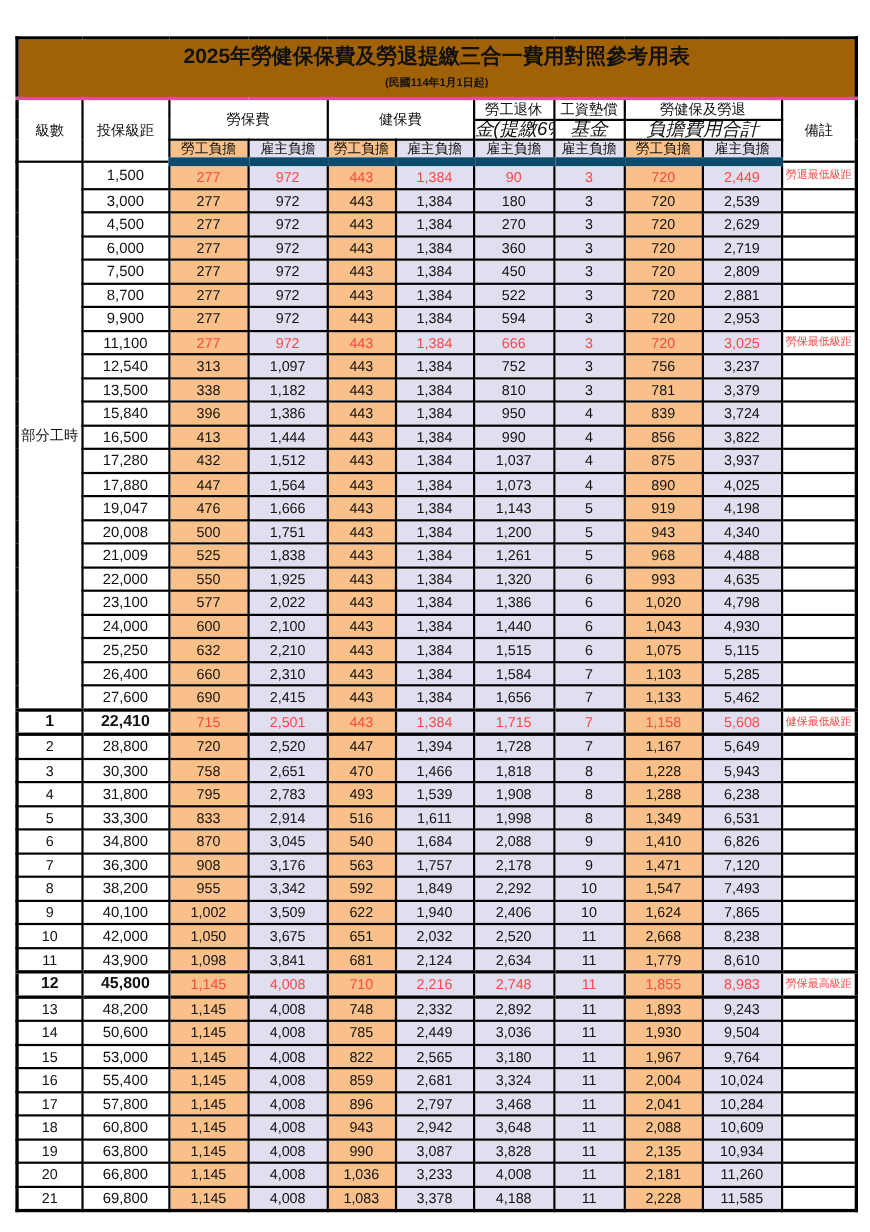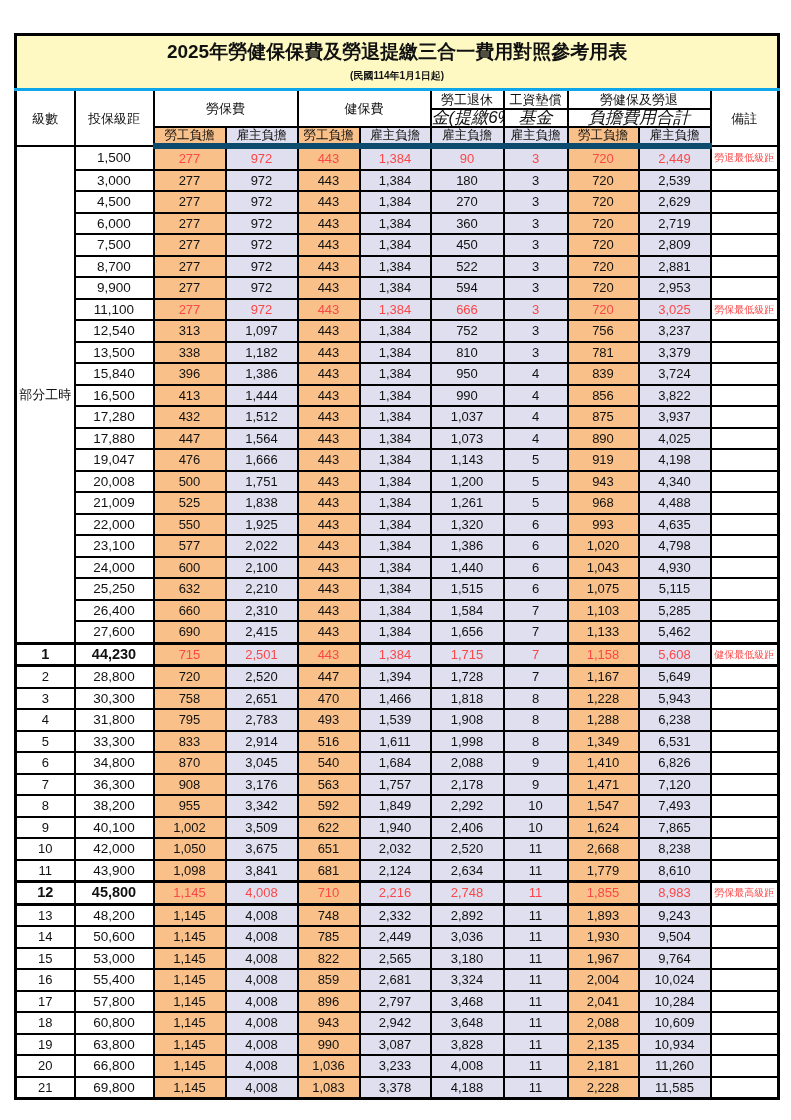--- a/index.html
+++ b/index.html
@@ -7,26 +7,26 @@
     position:relative; width:791px; height:1120px; background:#ffffff;
     font-family:"Liberation Sans", sans-serif; color:#111;
   }
   table.ref {
     position:absolute; left:14px; top:33px; width:763px;
     border-collapse:collapse; table-layout:fixed;
     border:3px solid #000;
   }
   td { border:2px solid #000; padding:0; text-align:center; vertical-align:middle;
        white-space:nowrap; overflow:hidden; }
-  .title-cell { height:52px; border-bottom:3px solid #0ea5e9; background:#fef9c3;margin-top:40px; }
+  .title-cell { height:52px; border-bottom:3px solid #ec4899; background:#a16207;margin-top:40px; }
   .main-title { font-size:19px; font-weight:bold; line-height:27px; }
   .sub-title  { font-size:10px; font-weight:bold; line-height:21px; }
   .h1 { height:17px; font-size:13px; line-height:17px; }
   .h2 { height:16px; font-size:17px; line-height:16px;font-style:italic; }
-  .h3 { height:15px; font-size:12.5px; line-height:15px; border-bottom:6px solid #0c4a6e; }
+  .h3 { height:15px; font-size:12.5px; line-height:15px; border-bottom:8px solid #0c4a6e; }
   tbody td { height:19.5px; font-size:13px; line-height:19.5px; }
   .c-emp { background:#f9c189; }
   .c-er  { background:#e0dff0; }
   .level-cell { font-size:13px; }
   .part { font-size:13px; }
   .bracket-cell { font-size:13.5px;text-align:center; }
   .note-cell { font-size:10px; color:#fb4747; }
   tr.red .value-cell { color:#fb4747; }
   tr.em td { border-top-width:3px; border-bottom-width:3px; }
   tr.em .level-cell, tr.em .bracket-cell { font-weight:bold; font-size:14.5px; }
@@ -355,21 +355,21 @@
           <td class="value-cell c-emp">443</td>
           <td class="value-cell c-er">1,384</td>
           <td class="value-cell c-er">1,656</td>
           <td class="value-cell c-er">7</td>
           <td class="value-cell c-emp">1,133</td>
           <td class="value-cell c-er">5,462</td>
           <td class="note-cell"></td>
         </tr>
         <tr class="red em">
           <td class="level-cell">1</td>
-          <td class="bracket-cell">44,230</td>
+          <td class="bracket-cell">22,410</td>
           <td class="value-cell c-emp">715</td>
           <td class="value-cell c-er">2,501</td>
           <td class="value-cell c-emp">443</td>
           <td class="value-cell c-er">1,384</td>
           <td class="value-cell c-er">1,715</td>
           <td class="value-cell c-er">7</td>
           <td class="value-cell c-emp">1,158</td>
           <td class="value-cell c-er">5,608</td>
           <td class="note-cell">健保最低級距</td>
         </tr>

